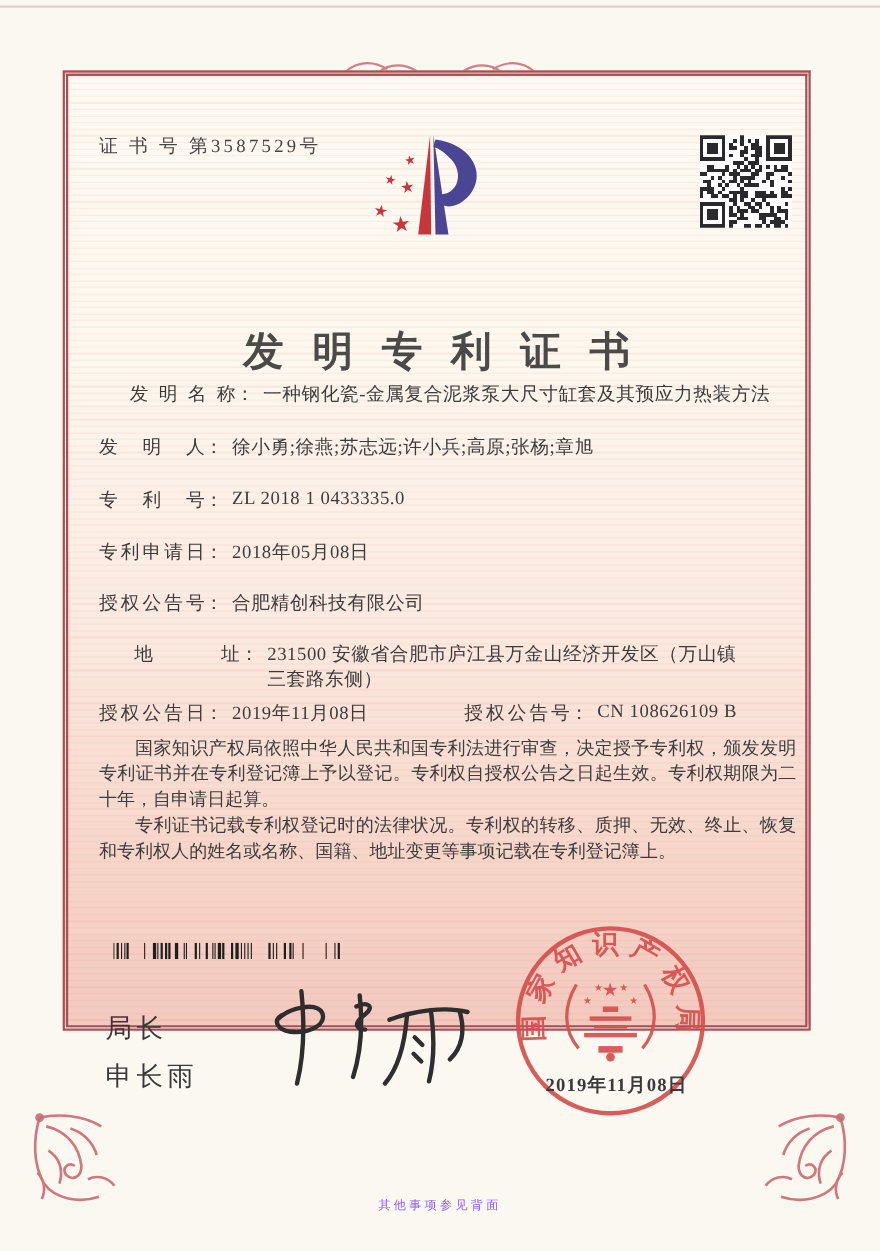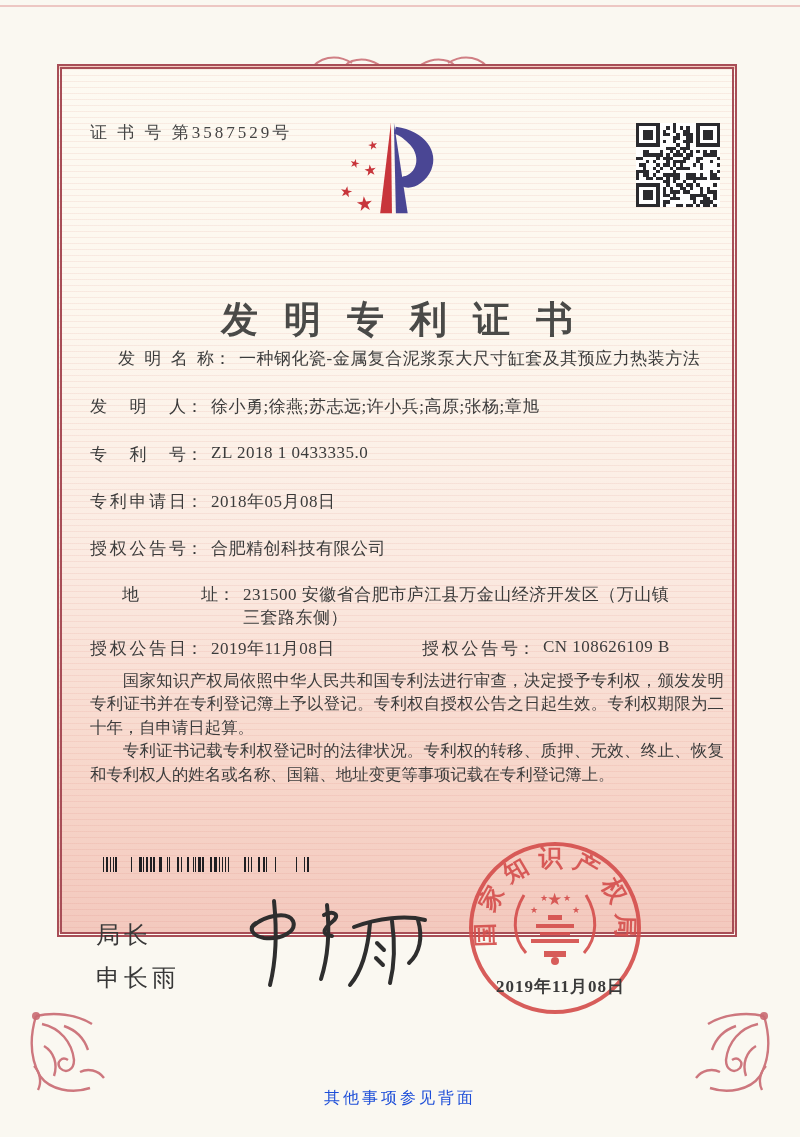--- a/index.html
+++ b/index.html
@@ -28,29 +28,29 @@
     font-size:37px;font-weight:700;letter-spacing:26px;text-indent:26px;color:#4a4a48;margin-top:48px;
   }
   .fields{position:absolute;left:28px;top:278px;width:630px;}
   .f-row{position:absolute;left:0;font-size:17px;white-space:nowrap;}
   .f-label{display:inline-block;width:96px;text-align:justify;text-align-last:justify;color:#3b3b3b;}
   .f-colon{display:inline-block;margin-right:8px;}
   .f-value{display:inline-block;vertical-align:top;white-space:normal;width:505px;letter-spacing:.5px;}
   .f-row.short .f-value{width:auto;}
   .pair2{position:absolute;left:310px;top:0;margin-left:22px;}
   .paragraphs{position:absolute;left:28px;top:600px;width:634px;font-size:16.4px;line-height:23.4px;text-align:justify;color:#3c3c3c;}
-  .paragraphs p{margin:0;text-indent:2em;}
+  .paragraphs p{margin:0;text-indent:2em;font-family:Liberation Mono, monospace;}
   .barcode{position:absolute;left:41px;top:788px;width:210px;height:15px;}
   .director{position:absolute;left:34px;top:850px;font-size:24px;letter-spacing:4px;color:#383838;}
   .director div{margin-bottom:11px;}
   .signature{position:absolute;left:158px;top:824px;width:215px;height:100px;}
   .seal{position:absolute;left:404px;top:770px;width:178px;height:178px;opacity:.92;}
   .seal-date{position:absolute;left:434px;top:906px;font-size:17px;font-weight:600;letter-spacing:1px;color:#3a3a3a;}
   .page-num{position:absolute;left:0;top:965px;width:100%;text-align:center;font-size:15px;letter-spacing:2px;color:#444;}
-  .footer-note{position:absolute;left:0;top:1088px;width:100%;text-align:center;font-size:16px;letter-spacing:3px;color:#1d4ed8;}
+  .footer-note{position:absolute;left:0;top:1088px;width:100%;text-align:center;font-size:11px;letter-spacing:3px;color:#8b5cf6;}
   .ornament{position:absolute;pointer-events:none;}
   .orn-top{left:300px;top:47px;width:200px;height:52px;}
   .orn-bl{left:20px;top:1002px;width:95px;height:95px;}
   .orn-br{left:685px;top:1002px;width:95px;height:95px;transform:scaleX(-1);}
 </style>
 </head>
 <body>
 
 <div class="page">
   <div class="paper-edge"></div>

